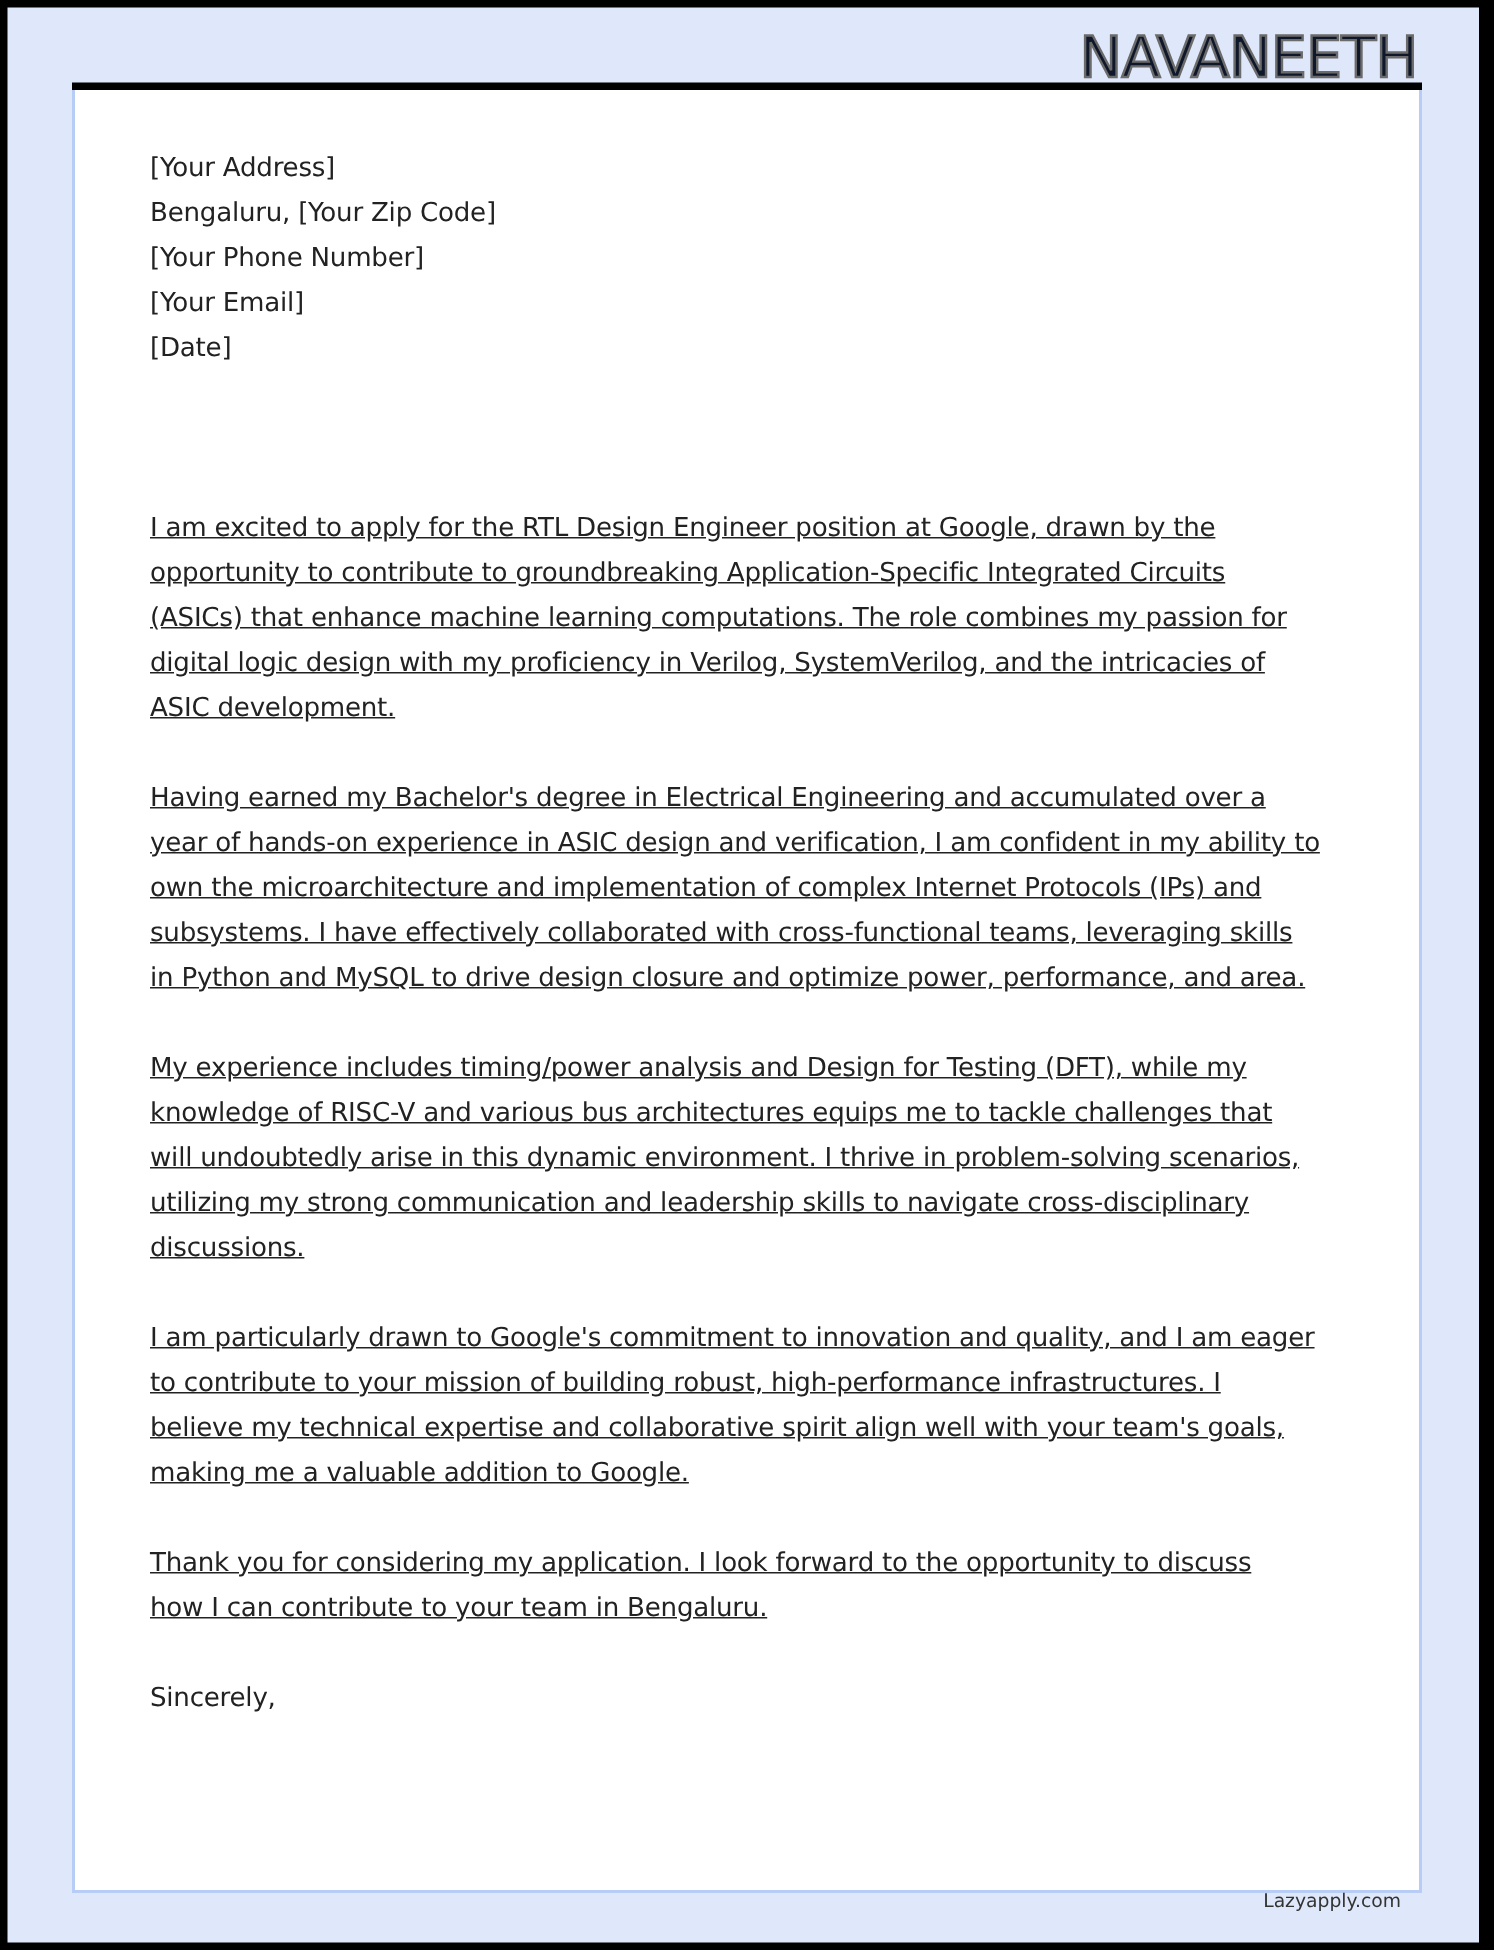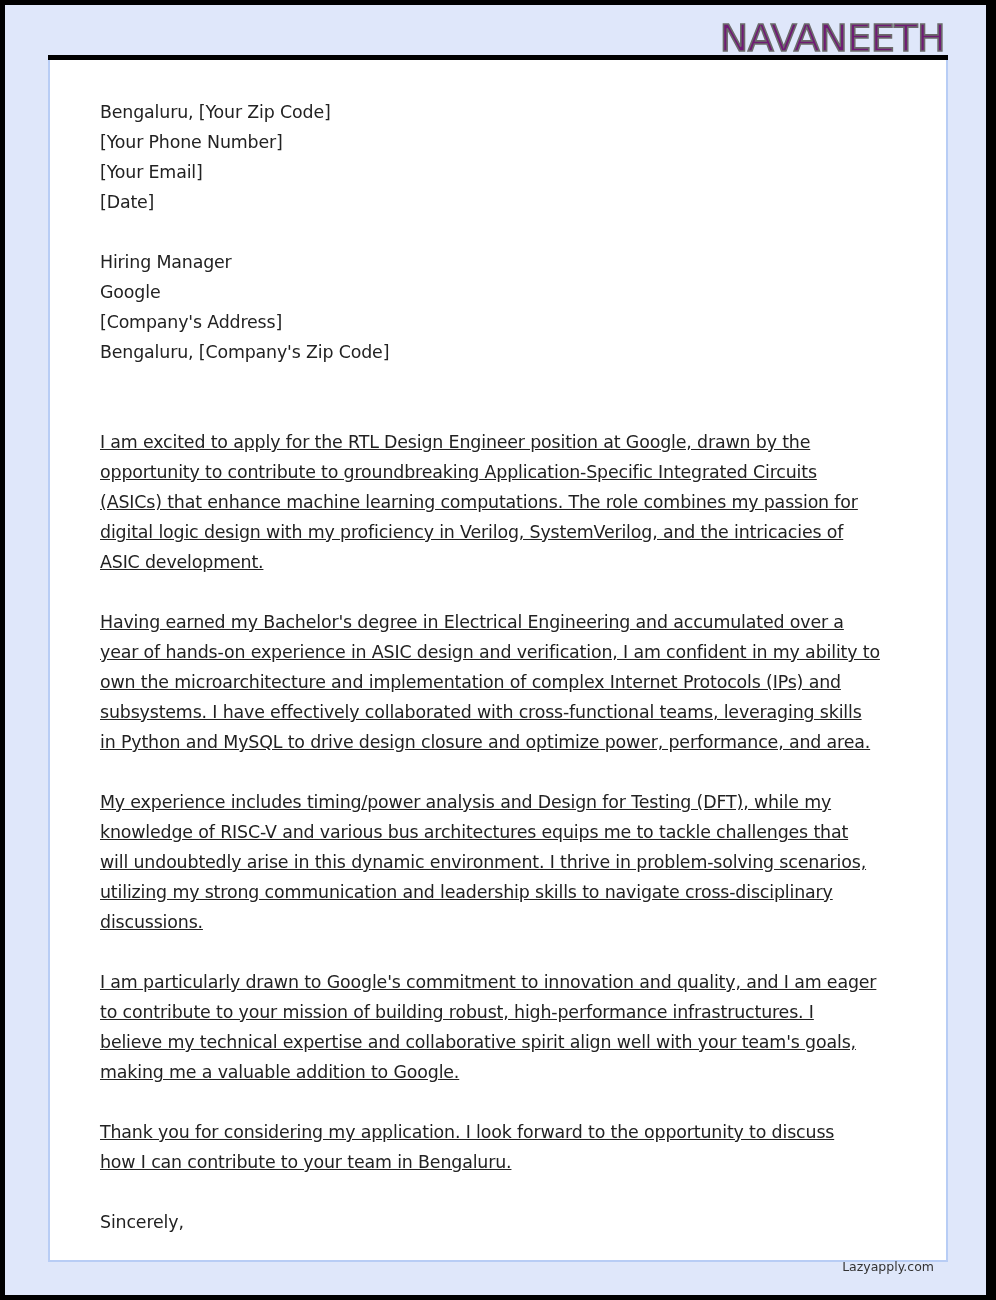--- a/index.html
+++ b/index.html
@@ -19,21 +19,21 @@
     overflow: hidden;
   }
   .brand-name {
     position: absolute;
     right: 41px;
     top: 13px;
     font-family: "DejaVu Sans", sans-serif;
     font-size: 38px;
     line-height: 40px;
     letter-spacing: -0.5px;
-    color: #701a75;
+    color: #0f172a;
     -webkit-text-stroke: 1.6px #6b6b6b;
     font-weight: normal;
   }
   .top-bar {
     position: absolute;
     left: 43px;
     top: 50px;
     width: 900px;
     height: 5px;
     background: #000;
@@ -78,33 +78,28 @@
 </head>
 <body>
 
 <div class="frame">
   <div class="brand-name">NAVANEETH</div>
   <div class="top-bar"></div>
   <div class="page"></div>
 
   <div class="letter">
     <div>
+      <span class="line">[Your Address]</span>
       <span class="line">Bengaluru, [Your Zip Code]</span>
       <span class="line">[Your Phone Number]</span>
       <span class="line">[Your Email]</span>
       <span class="line">[Date]</span>
     </div>
     <span class="gap"></span>
 
-    <div>
-      <span class="line">Hiring Manager</span>
-      <span class="line">Google</span>
-      <span class="line">[Company's Address]</span>
-      <span class="line">Bengaluru, [Company's Zip Code]</span>
-    </div>
     <span class="gap"></span>
 
     <span class="gap"></span>
 
     <div class="para">
       <span class="pl">I am excited to apply for the RTL Design Engineer position at Google, drawn by the</span>
       <span class="pl">opportunity to contribute to groundbreaking Application-Specific Integrated Circuits</span>
       <span class="pl">(ASICs) that enhance machine learning computations. The role combines my passion for</span>
       <span class="pl">digital logic design with my proficiency in Verilog, SystemVerilog, and the intricacies of</span>
       <span class="pl">ASIC development.</span>

